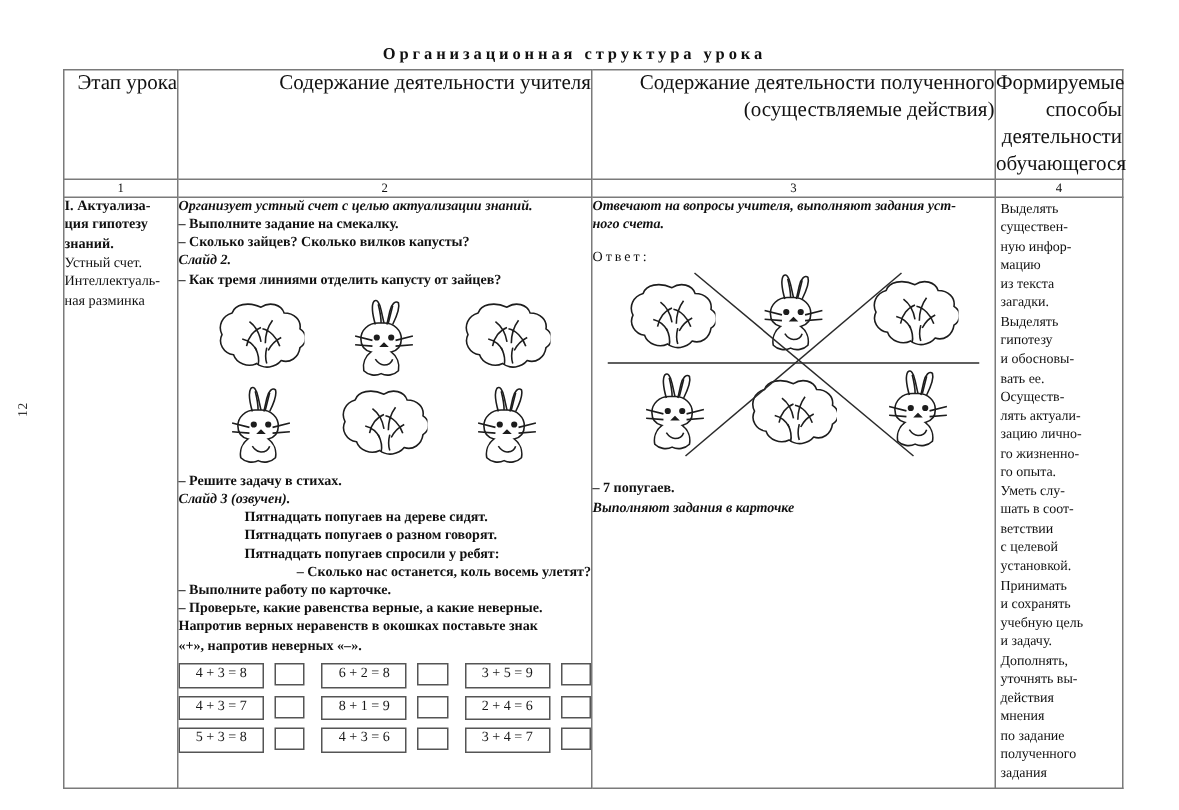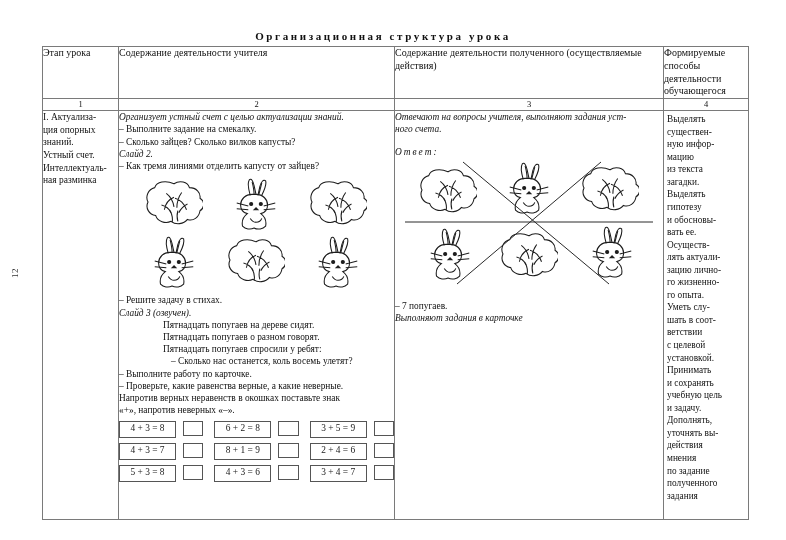--- a/index.html
+++ b/index.html
@@ -60,24 +60,24 @@
   #lesson-table col.c4 { width: 85px; }
 
   #lesson-table td, #lesson-table th {
     border: 1px solid #7a7a7a;
     vertical-align: top;
     padding: 0;
     background: #fff;
   }
 
   .hdr-cell {
-    text-align: left;
+    text-align: right;
     vertical-align: middle;
     font-weight: normal;
-    font-size: 10px;
+    font-size: 14px;
     line-height: 1.28;
     padding: 5px 4px;
     height: 48px;
     color: #111;
   }
   .num-cell {
     text-align: center;
     font-size: 8.5px;
     height: 11px;
     line-height: 11px;
@@ -86,36 +86,35 @@
   }
 
   .body-cell { padding: 3px 4px 4px 4px; }
 
   
   .col1-text {
     font-size: 9.5px;
     line-height: 1.33;
     color: #111;
   }
-  .col1-text .bold { font-weight: normal; }
+  .col1-text .bold { font-weight: bold; }
 
   
   .tcol { font-size: 9.4px; line-height: 1.3; color: #111; }
   .tcol .ital { font-style: italic; }
-  .tcol .line { display: block; white-space: nowrap; }
+  .tcol .line { display: block; white-space: nowrap; font-weight: bold; }
   .tcol .indent1 { padding-left: 44px; }
-  .tcol .indent2 { padding-left: 52px; }
+  .tcol .indent2 { padding-left: 52px; text-align: right; }
 
   .answer-label {
     font-size: 9.4px;
     letter-spacing: 2px;
     margin-top: 10px;
     display: block;
     color: #111;
-    font-style: italic;
   }
 
   
   .fig-grid {
     position: relative;
     margin: 6px auto 4px auto;
   }
   .fig-grid .cellfig {
     position: absolute;
     width: 58px;
@@ -192,21 +191,21 @@
       <td class="num-cell">3</td>
       <td class="num-cell">4</td>
     </tr>
   </thead>
   <tbody>
     <tr>
 
       <td class="body-cell">
         <div class="col1-text">
           <span class="bold">I. Актуализа-</span><br>
-          <span class="bold">ция опорных</span><br>
+          <span class="bold">ция гипотезу</span><br>
           <span class="bold">знаний.</span><br>
           <span>Устный счет.</span><br>
           <span>Интеллектуаль-</span><br>
           <span>ная разминка</span>
         </div>
       </td>
 
       <td class="body-cell">
         <div class="tcol">
           <span class="line ital">Организует  устный счет с целью актуализации знаний.</span>

